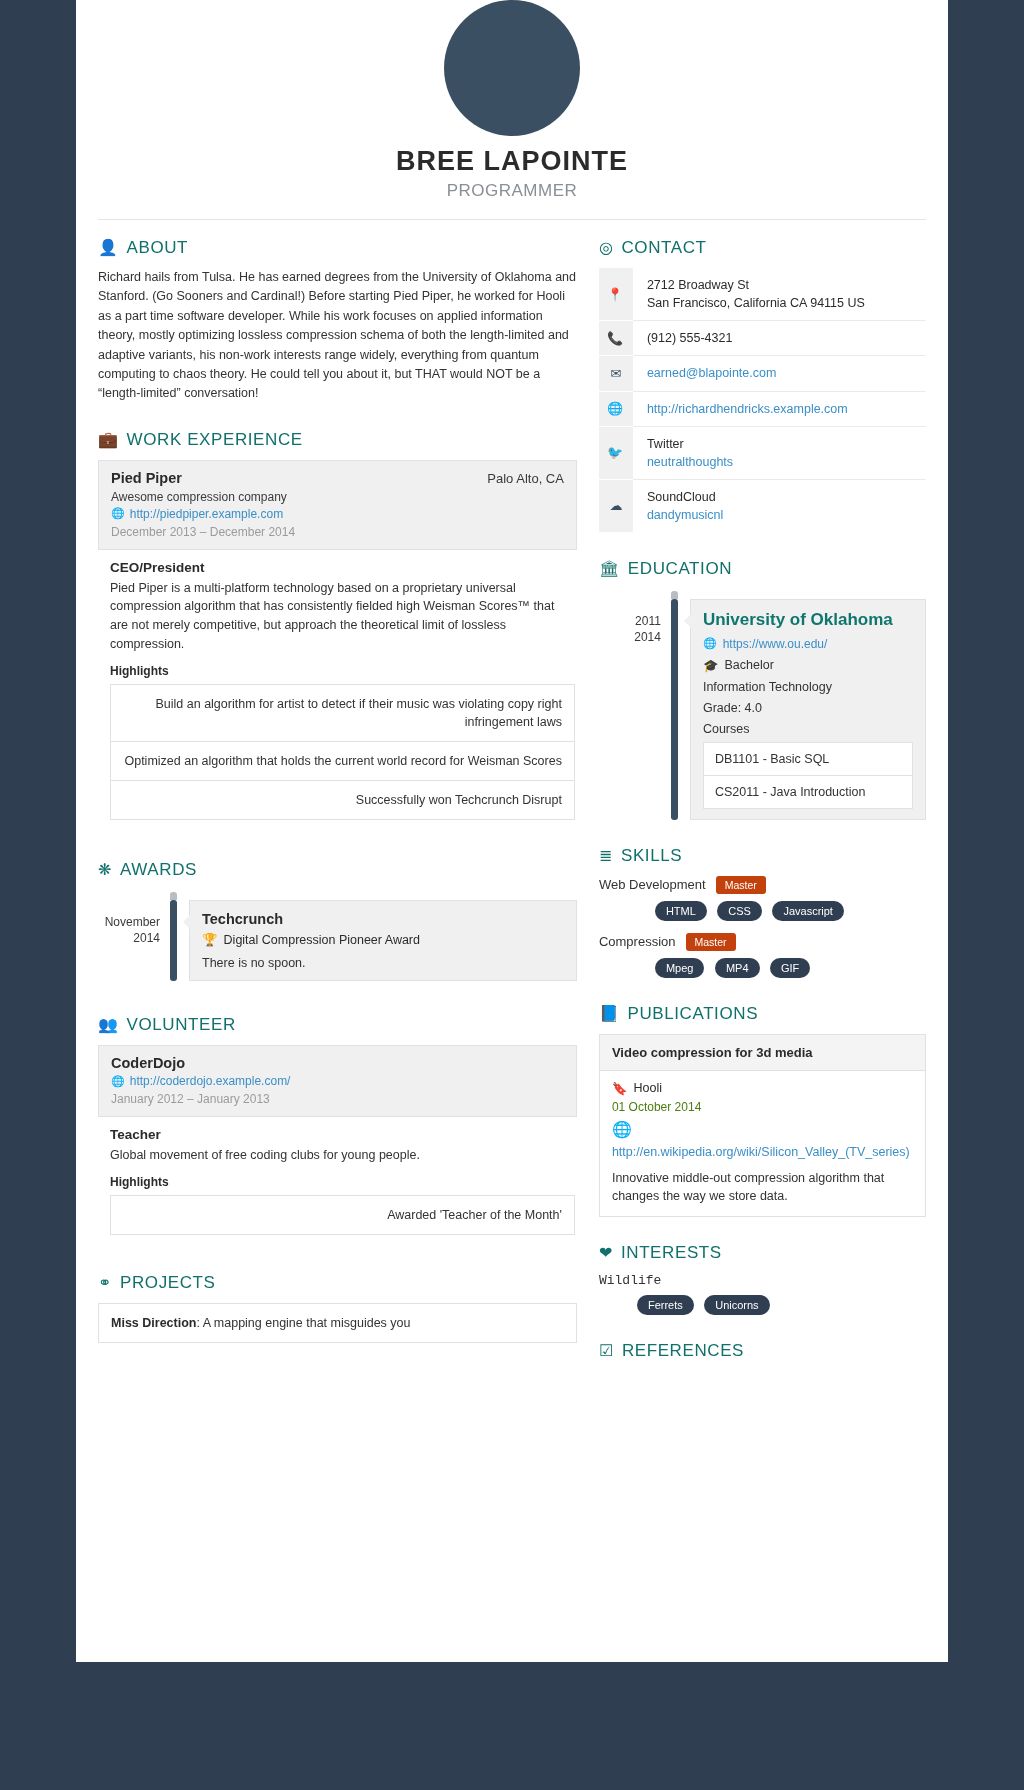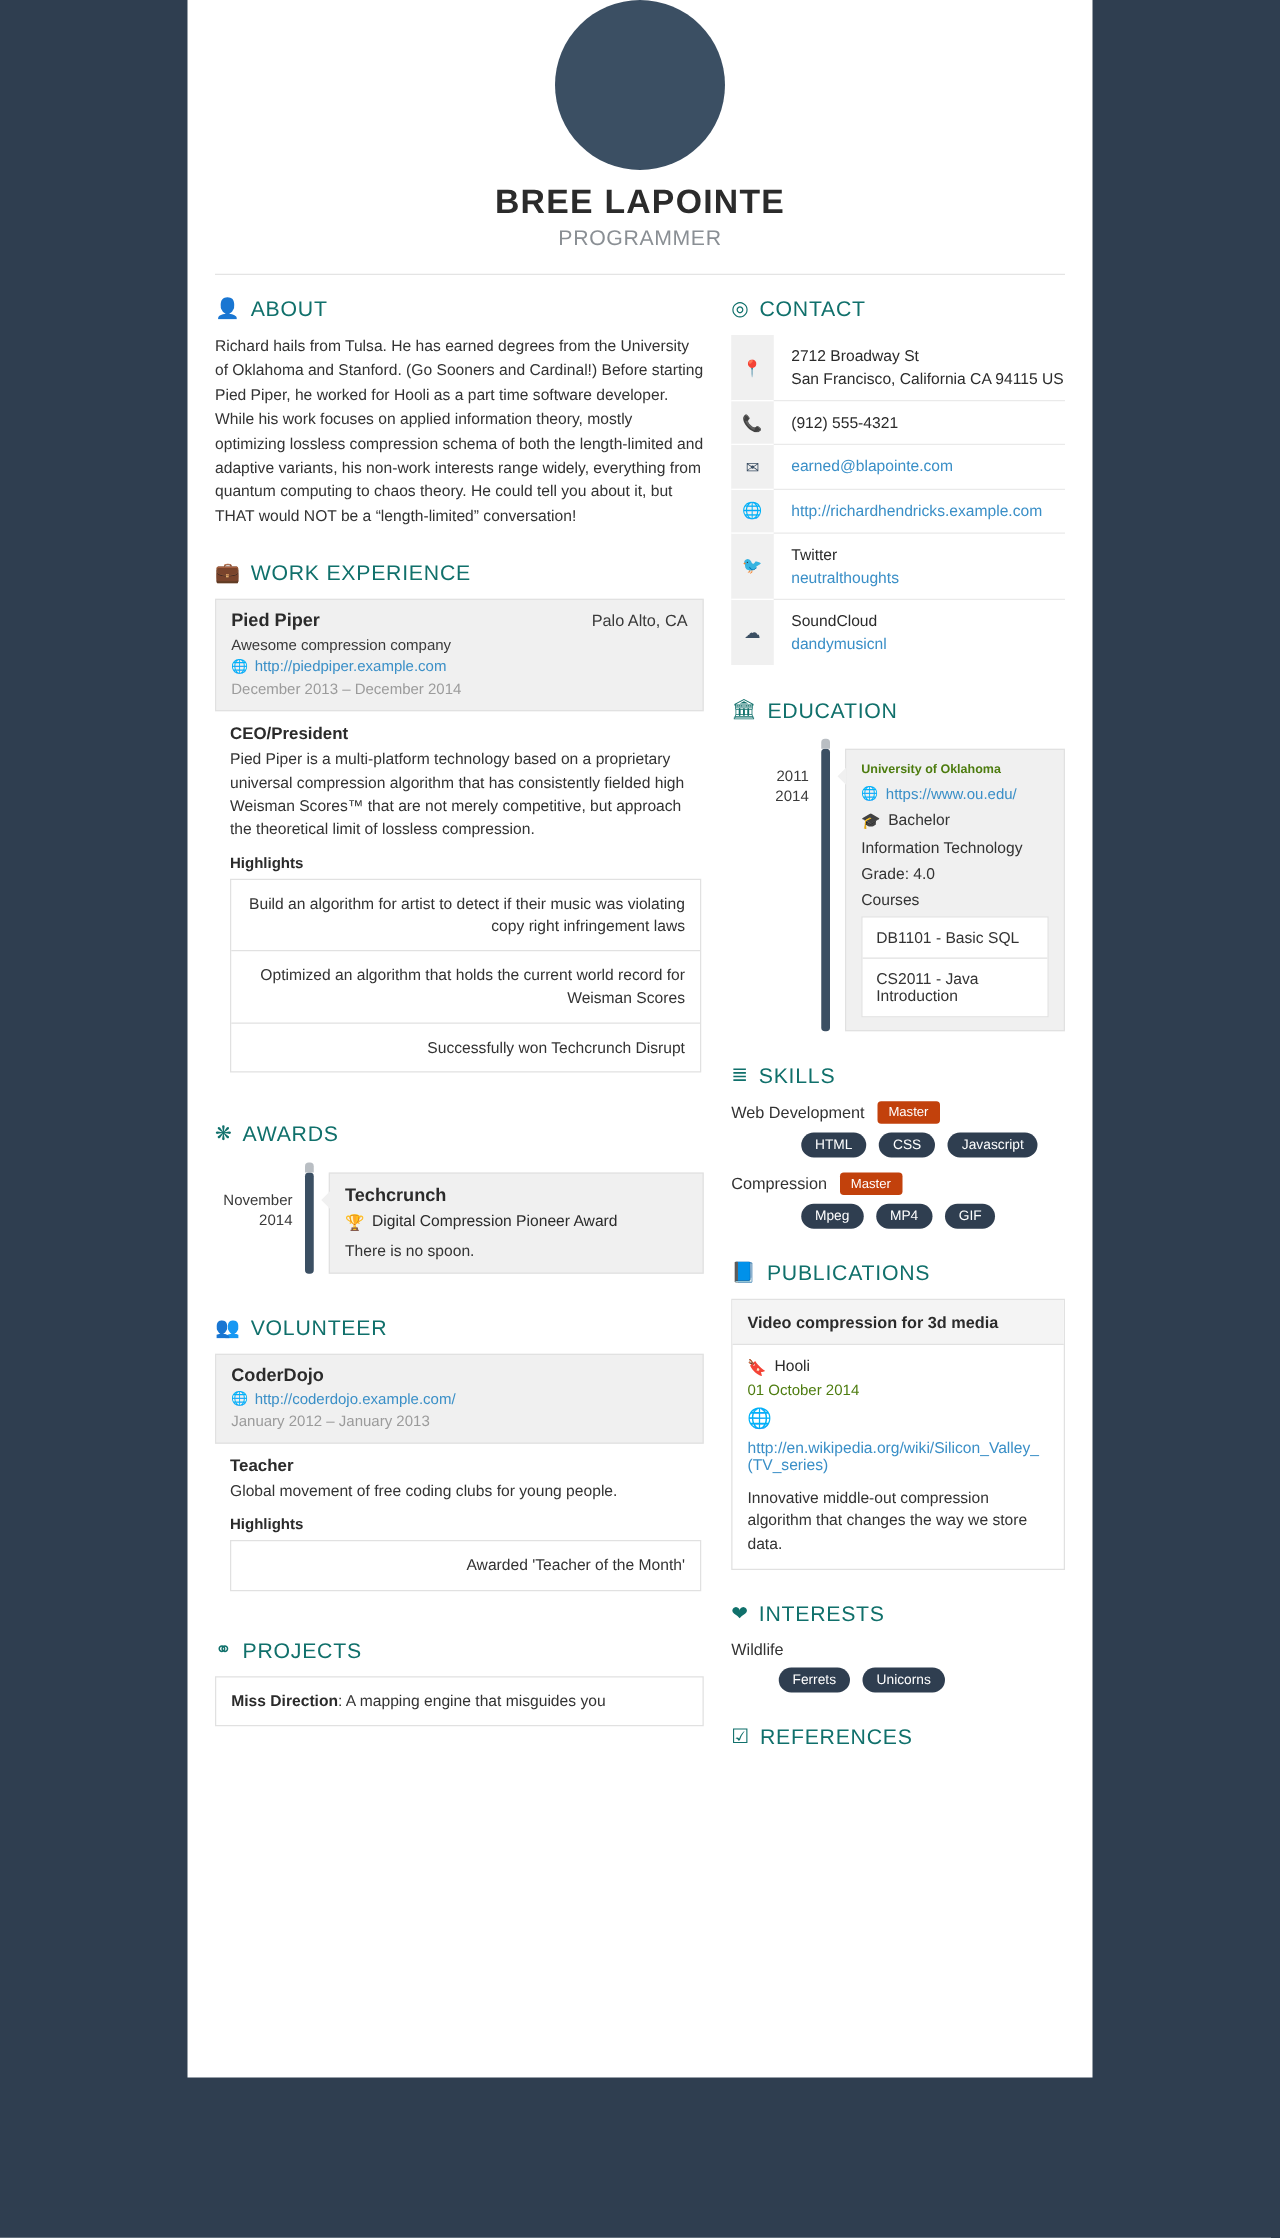--- a/index.html
+++ b/index.html
@@ -5,21 +5,21 @@
   * { box-sizing: border-box; }
   html, body {
     margin: 0; padding: 0;
     background: #2f3e50;
     font-family: "Liberation Sans", sans-serif;
   }
   body { width: 1024px; min-height: 1790px; }
 
   .page {
     position: relative;
-    width: 724px;
+    width: 872px;
     margin: 62px auto 0 auto;
     background: #ffffff;
     padding: 0 0 40px 0;
     min-height: 1662px;
   }
 
   
   .header {
     text-align: center;
     padding: 0 0 18px 0;
@@ -140,21 +140,21 @@
   .c-ico {
     width: 34px; background: #f0f0f0; text-align: center;
     color: #3b4f63; font-size: 13px; padding: 9px 0; vertical-align: middle;
     border-bottom: 1px solid #ffffff;
   }
   .c-val { padding: 8px 0 8px 14px; font-size: 12.5px; color: #2b2b2b; line-height: 1.45; }
   .c-val a { color: #3a8fc7; text-decoration: none; }
   .c-net { font-size: 12.5px; color: #2b2b2b; }
 
   
-  .edu-inst { font-size: 10px; font-weight: bold; color: #4d7c0f; }
+  .edu-inst { font-size: 17px; font-weight: bold; color: #0f766e; }
   .edu-line { font-size: 12.5px; color: #333; margin-top: 7px; display: flex; gap: 6px; align-items: center; }
   .courses-box { border: 1px solid #e1e1e1; background: #fff; margin-top: 6px; }
   .course { font-size: 12.5px; color: #333; padding: 9px 11px; border-bottom: 1px solid #e1e1e1; }
   .course:last-child { border-bottom: none; }
 
   
   .skill-row { display: flex; align-items: center; gap: 10px; margin-bottom: 7px; }
   .skill-name { font-size: 13px; color: #333; }
   .pill {
     background: #c2410c; color: #fff; font-size: 10.5px;
@@ -169,21 +169,21 @@
   
   .pub-box { border: 1px solid #e1e1e1; }
   .pub-head { background: #f4f4f4; border-bottom: 1px solid #e1e1e1; padding: 10px 12px; font-size: 13px; font-weight: bold; color: #2b2b2b; }
   .pub-body { padding: 10px 12px; }
   .pub-line { font-size: 12.5px; color: #2b2b2b; display: flex; gap: 6px; align-items: center; }
   .pub-date { font-size: 12px; color: #4d7c0f; margin-top: 4px; }
   .pub-url { font-size: 12.5px; color: #3a8fc7; word-break: break-all; margin-top: 6px; }
   .pub-sum { font-size: 12.5px; color: #333; line-height: 1.5; margin-top: 10px; }
 
   
-  .interest-name { font-size: 13px; color: #333; margin-bottom: 7px; }
+  .interest-name { font-size: 13px; color: #333; margin-bottom: 7px; font-family: Liberation Mono, monospace; }
 
   
   .ref {
     border-left: 3px solid #e1e1e1; padding: 2px 0 2px 16px;
     font-size: 12.5px; color: #333; line-height: 1.5;
   }
   .ref-author { color: #7c8a94; font-size: 11.5px; margin-top: 6px; }
 </style>
 </head>
 <body>

